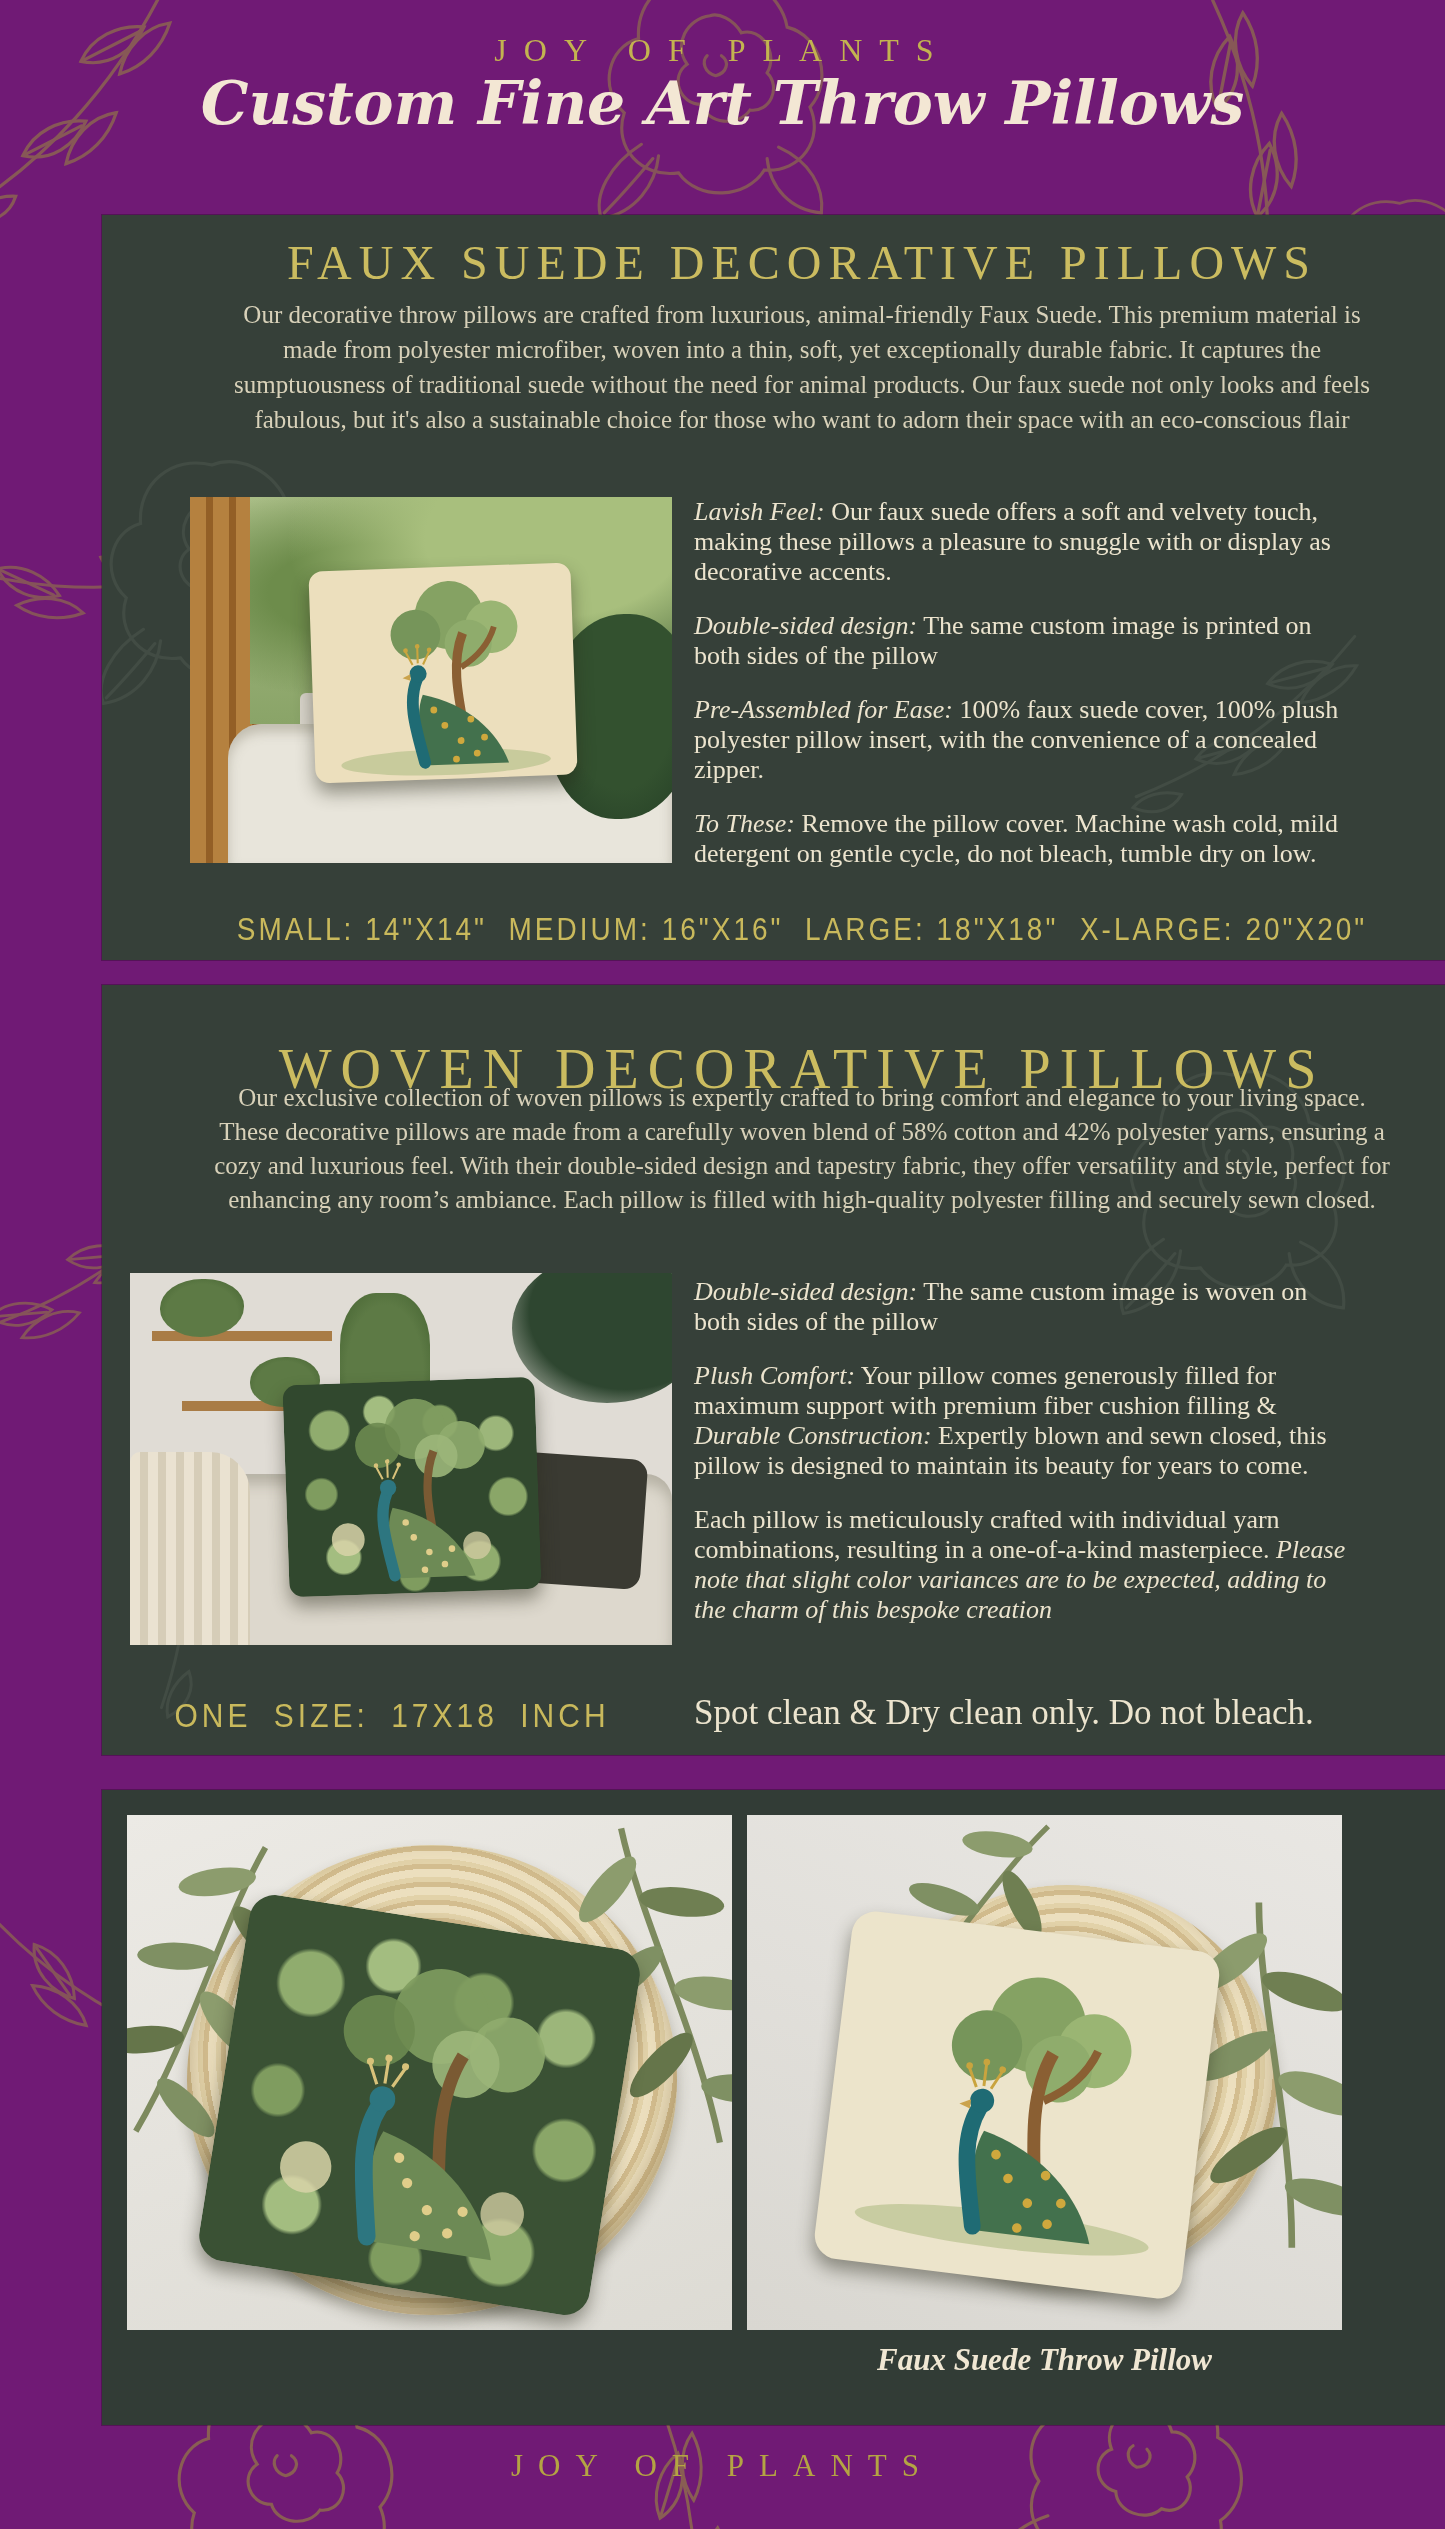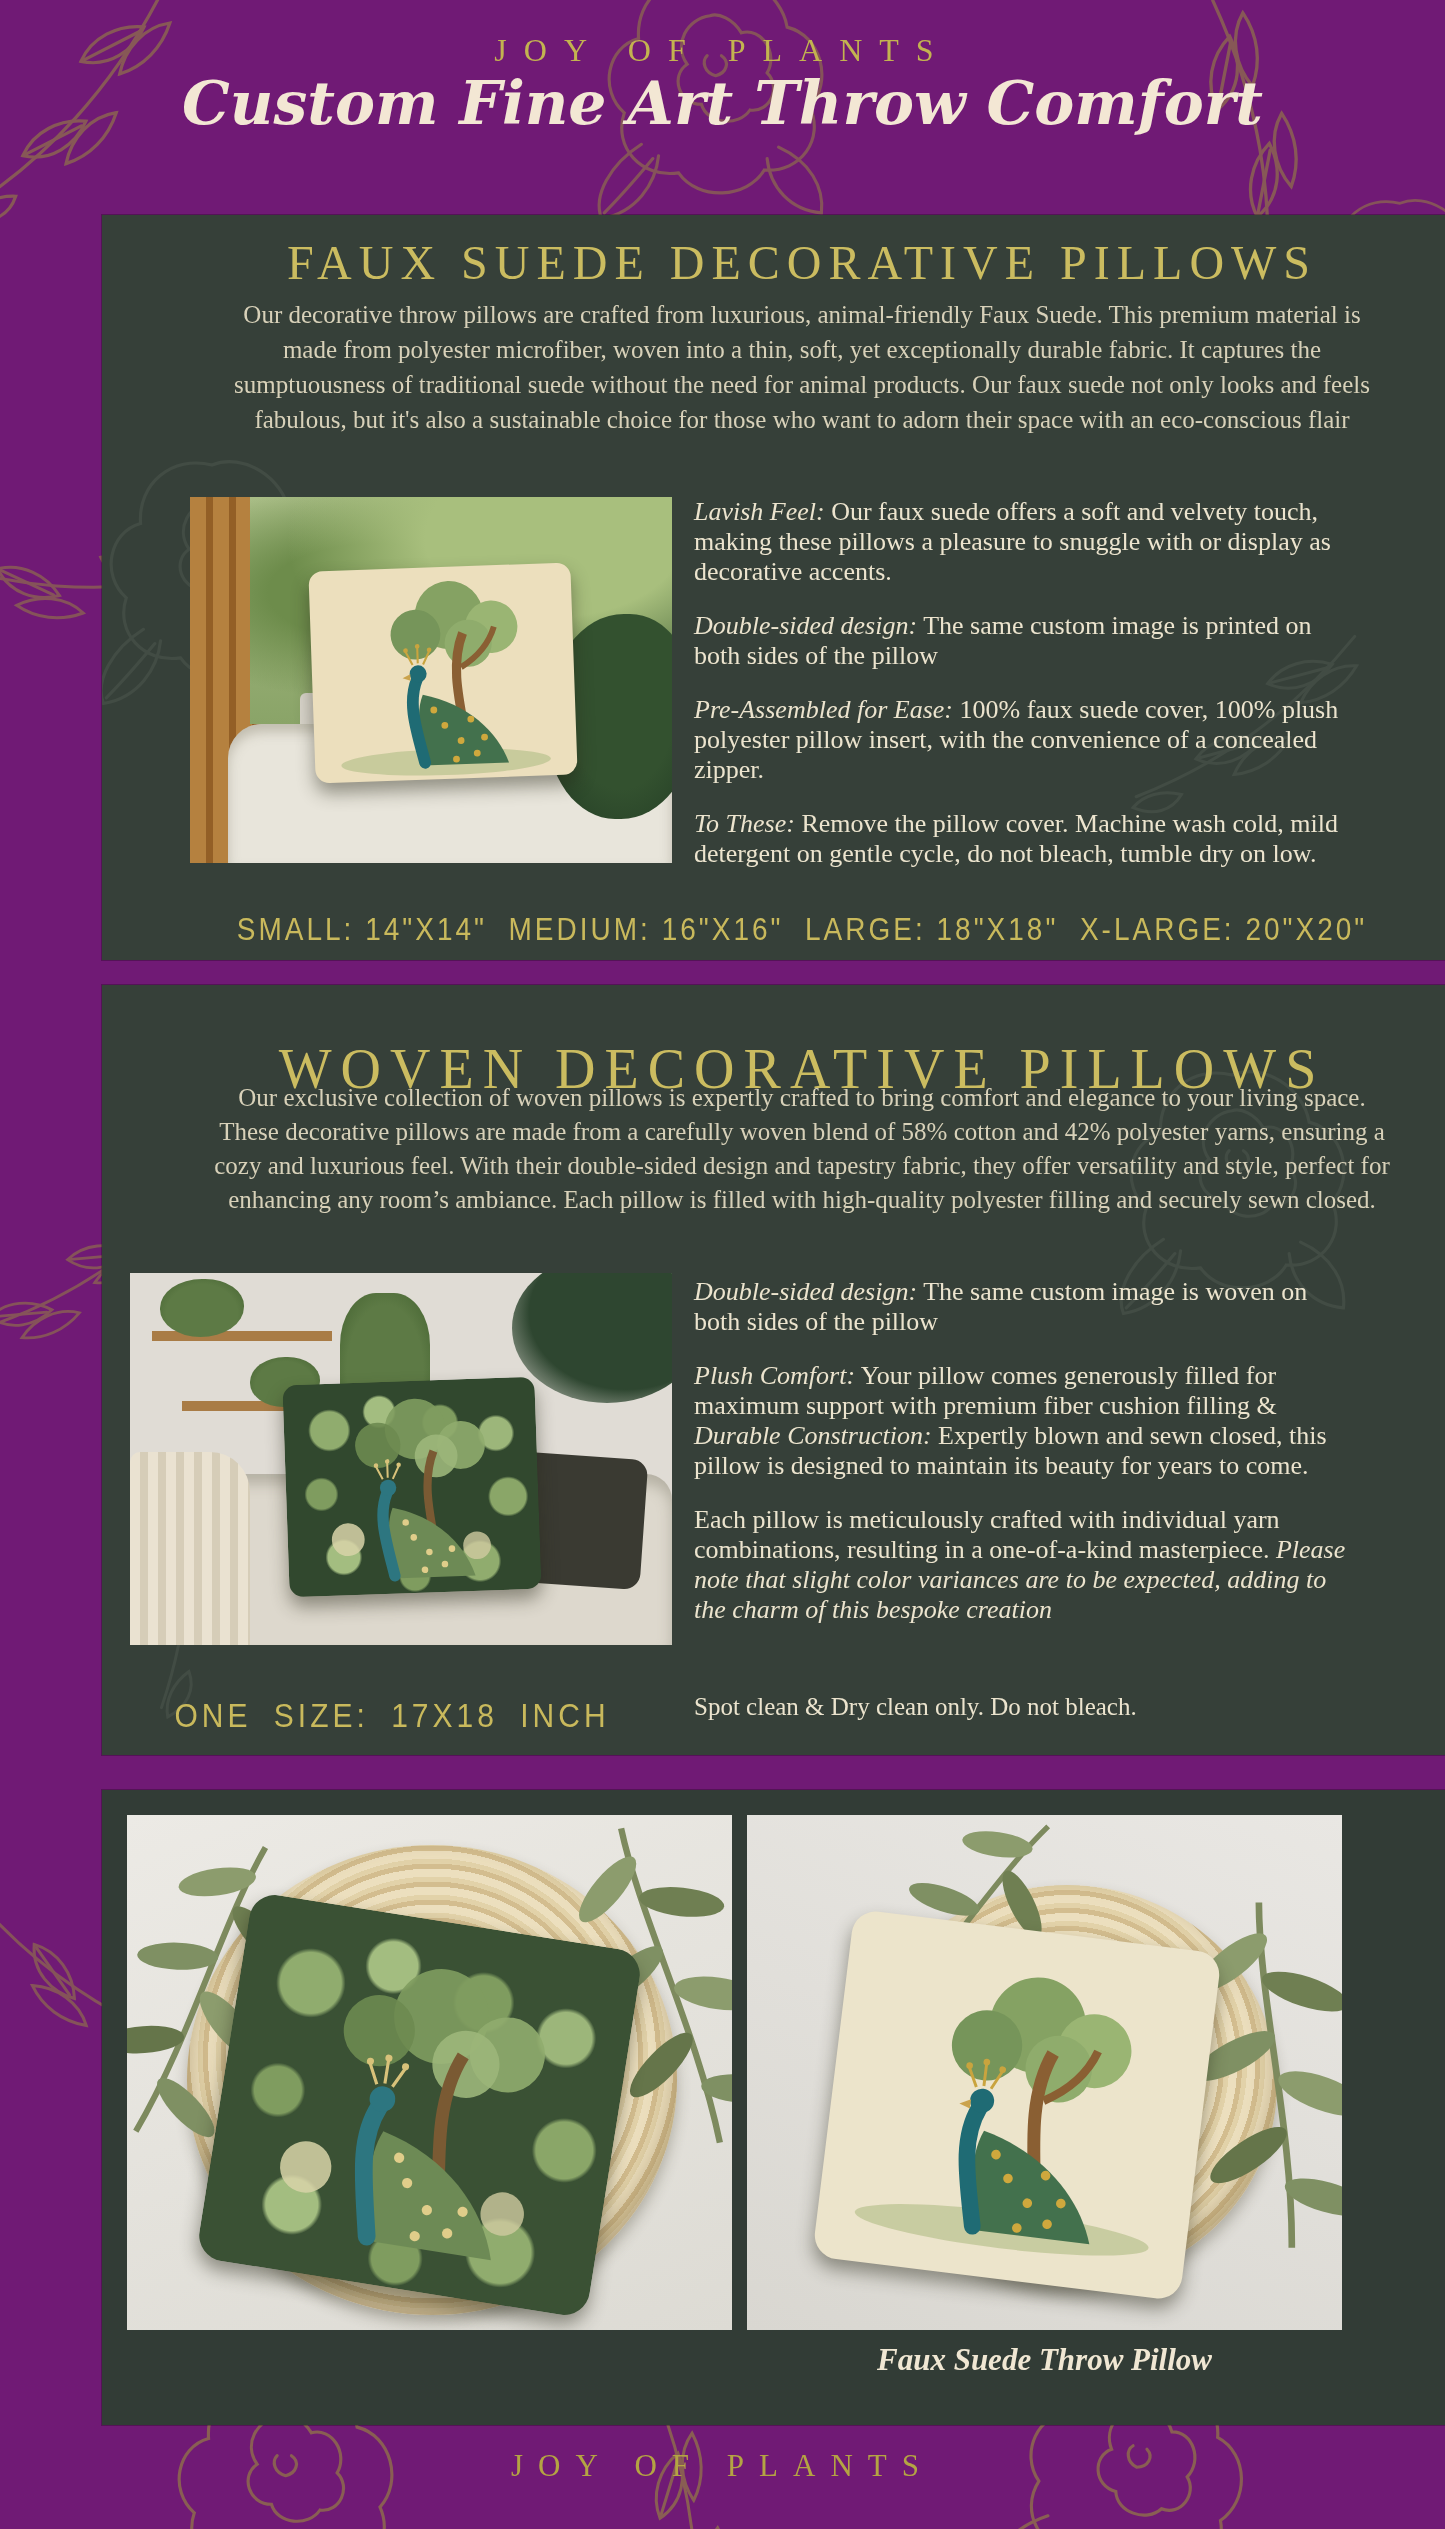--- a/index.html
+++ b/index.html
@@ -34,21 +34,21 @@
   .feature{margin:0 0 24px 0;}
   .lead{font-style:italic;}
   .note{font-style:italic;}
   .sizes{position:absolute;left:0;width:100%;bottom:14px;text-align:center;
     color:#c9b95c;font-size:28px;letter-spacing:3px;white-space:pre;
     font-family:"Liberation Sans",sans-serif;transform:scaleY(1.12);}
   .bottom-size{position:absolute;left:60px;top:714px;width:460px;text-align:center;
     color:#c9b95c;font-size:30px;letter-spacing:4px;word-spacing:10px;
     font-family:"Liberation Sans",sans-serif;transform:scaleY(1.1);}
   .bottom-care{position:absolute;left:592px;top:708px;width:655px;
-    color:#ece4ce;font-size:25px;}
+    color:#ece4ce;font-size:35px;}
   
   .photo{position:absolute;overflow:hidden;}
   .photo1{left:88px;top:282px;width:482px;height:366px;background:linear-gradient(180deg,#cdc49b,#ded8c4);}
   .p1-slats{position:absolute;left:0;top:0;width:95px;height:100%;
     background:repeating-linear-gradient(90deg,#b5813f 0 16px,#935f26 16px 23px);}
   .p1-green{position:absolute;left:60px;top:0;right:0;height:62%;
     background:radial-gradient(ellipse at 72% 18%,#a8bf7d 0 30%,rgba(0,0,0,0) 62%),
       radial-gradient(ellipse at 30% 42%,#6d8c4b 0 26%,rgba(0,0,0,0) 58%),
       radial-gradient(ellipse at 92% 62%,#47663a 0 30%,rgba(0,0,0,0) 62%),
       linear-gradient(180deg,#a9bd86,#8aa468);}
@@ -226,21 +226,21 @@
       <use href="#peony"></use>
     </svg>
   <svg class="decor" style="left:560px;top:2380px;width:330px;height:300px;color:#9a8c3e;opacity:.6;transform:rotate(-28deg)" viewBox="0 0 200 220">
       <use href="#leafspray"></use>
     </svg>
   <svg class="decor" style="left:980px;top:2320px;width:300px;height:300px;color:#9a8c3e;opacity:.6;transform:rotate(14deg)" viewBox="0 0 200 210">
       <use href="#peony"></use>
     </svg>
 
   <div class="brand">JOY OF PLANTS</div>
-  <div class="tagline">Custom Fine Art Throw Comfort</div>
+  <div class="tagline">Custom Fine Art Throw Pillows</div>
 
   <div class="panel panel-faux">
     <svg class="decor" style="left:-40px;top:200px;width:300px;height:300px;color:#8a9488;opacity:.14" viewBox="0 0 200 210">
         <use href="#peony"></use>
       </svg>
     <svg class="decor" style="left:1040px;top:380px;width:300px;height:300px;color:#8a9488;opacity:.14;transform:rotate(30deg)" viewBox="0 0 200 220">
         <use href="#leafspray"></use>
       </svg>
     <div class="panel-title title-faux">FAUX SUEDE DECORATIVE PILLOWS</div>
     <div class="intro intro-faux">Our decorative throw pillows are crafted from luxurious, animal-friendly Faux Suede. This premium material is made from polyester microfiber, woven into a thin, soft, yet exceptionally durable fabric. It captures the sumptuousness of traditional suede without the need for animal products. Our faux suede not only looks and feels fabulous, but it's also a sustainable choice for those who want to adorn their space with an eco-conscious flair</div>

